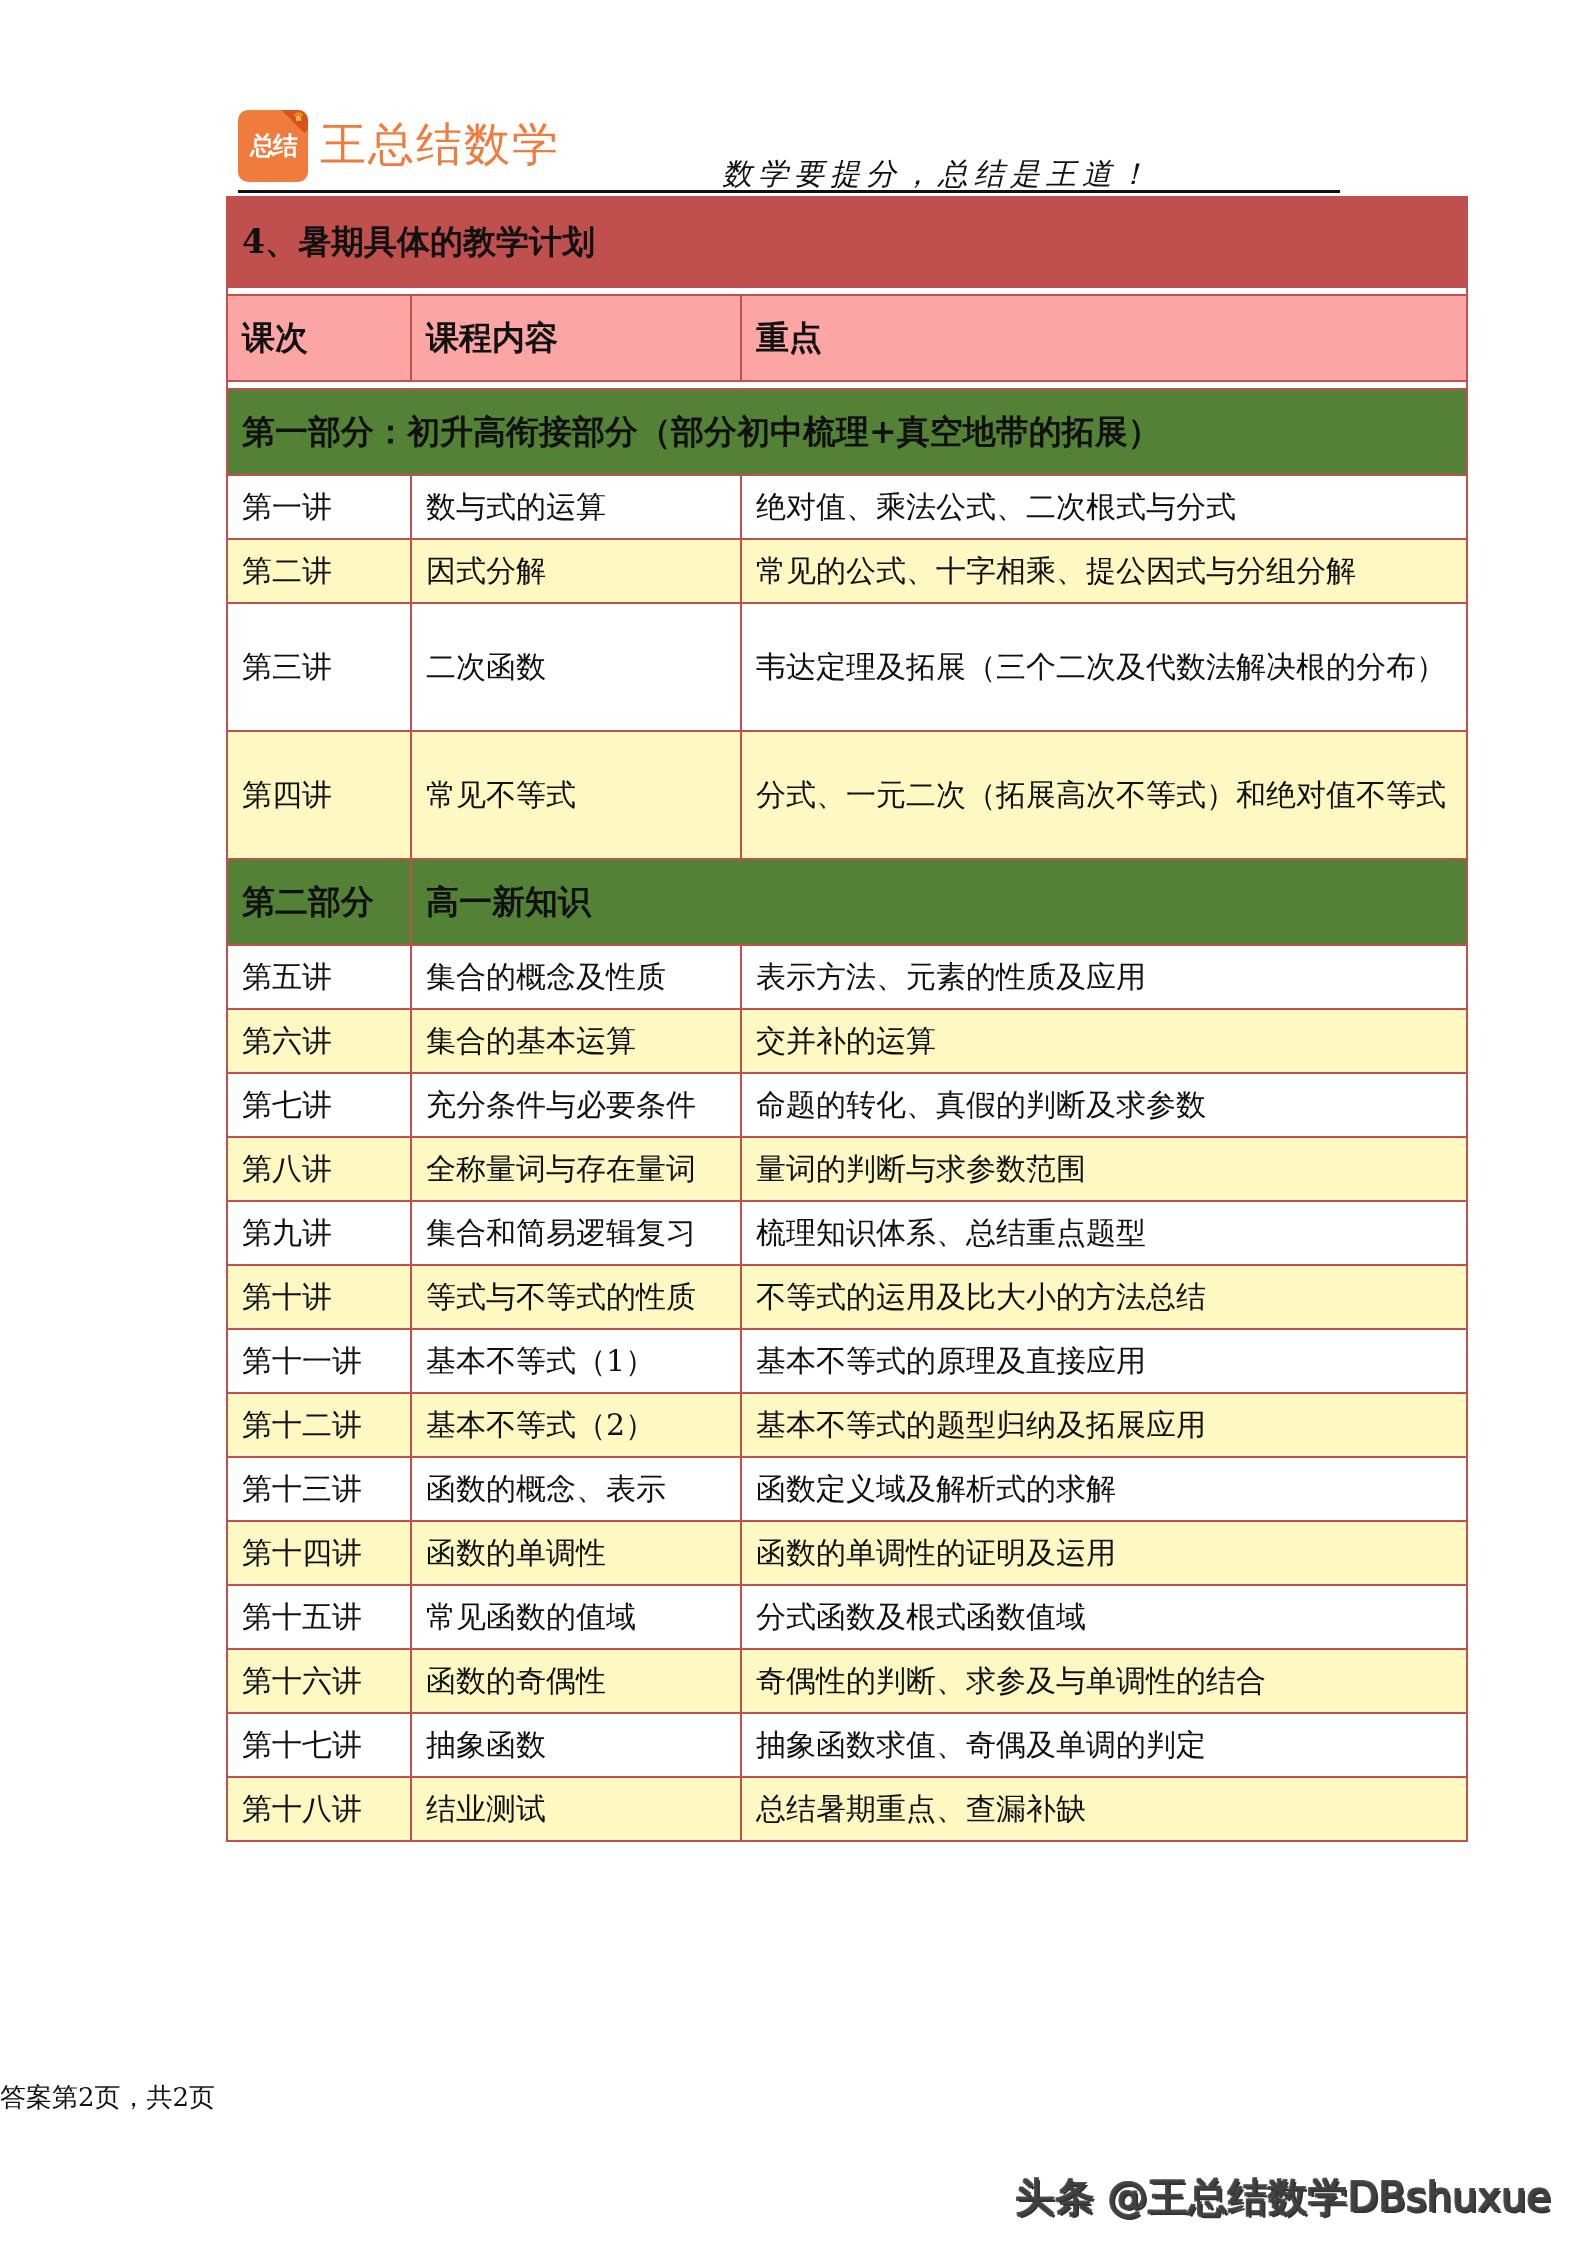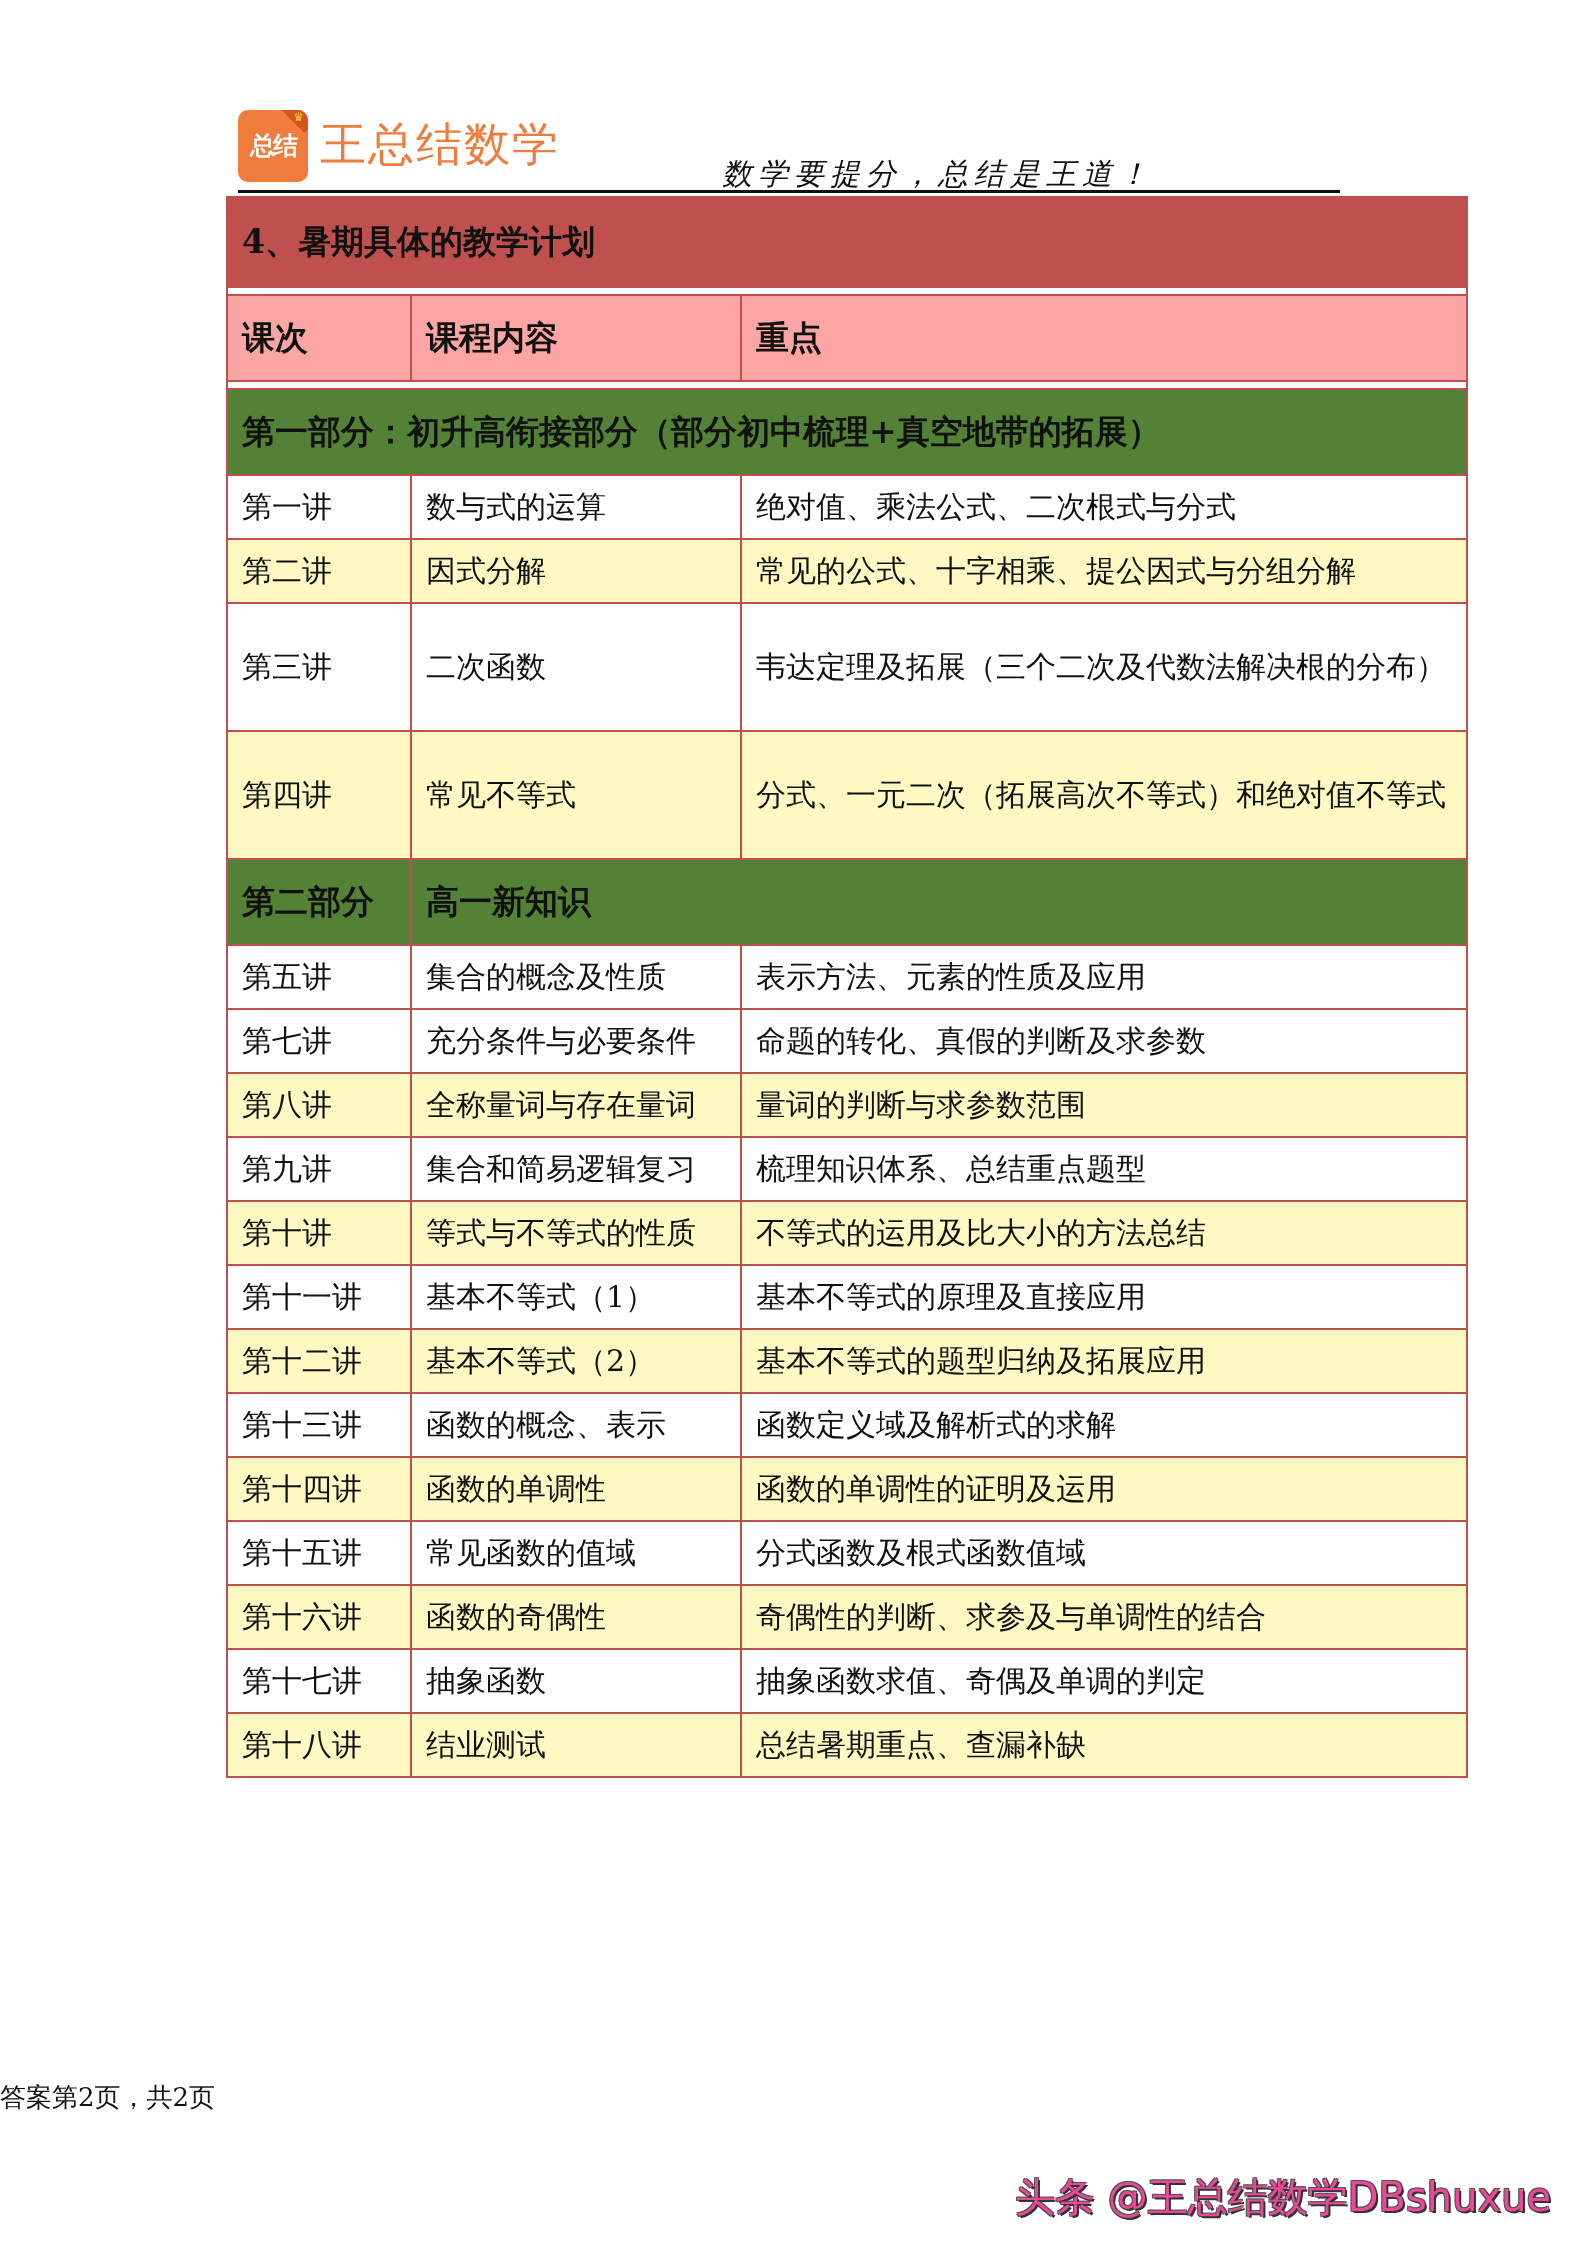--- a/index.html
+++ b/index.html
@@ -28,21 +28,21 @@
   tr.gap td { height: 6px; padding: 0; line-height: 6px; background: #fff; border-left-color: #c0504d; border-right-color: #c0504d; border-top: none; border-bottom: none; }
   tr.head-row td { background: #fca5a5; height: 84px; font-weight: bold; font-size: 33px; }
   tr.part-row td { background: #538135; height: 84px; font-weight: bold; font-size: 33px; color: #111; }
   tr.odd td { background: #ffffff; border-radius: 22px; }
   tr.even td { background: #fef9c3; }
   tr.r1 td { height: 62px; }
   tr.r2 td { height: 126px; line-height: 62px; }
 
   .footer { position: absolute; left: 0; width: 1536px; top: 2080px; text-align: left; font-size: 26px; }
   .watermark { position: absolute; left: 1015px; top: 2170px; font-family: "DejaVu Sans", sans-serif;
-               font-size: 40px; color: #ec4899; letter-spacing: 0;
+               font-size: 40px; color: #404040; letter-spacing: 0;
                text-shadow: 2px 2px 0 #333, -1px -1px 0 #555, 1px -1px 0 #555, -1px 1px 0 #555; }
 </style>
 </head>
 <body>
 
 <div class="header">
   <div class="logo-badge">
     <span class="ribbon"></span>
     <span class="crown">♛</span>
     <span>总结</span>
@@ -101,20 +101,25 @@
   <tr class="part-row">
     <td>第二部分</td>
     <td colspan="2">高一新知识</td>
   </tr>
 
   <tr class="odd r1">
     <td>第五讲</td>
     <td>集合的概念及性质</td>
     <td>表示方法、元素的性质及应用</td>
   </tr>
+  <tr class="even r1">
+    <td>第六讲</td>
+    <td>集合的基本运算</td>
+    <td>交并补的运算</td>
+  </tr>
   <tr class="odd r1">
     <td>第七讲</td>
     <td>充分条件与必要条件</td>
     <td>命题的转化、真假的判断及求参数</td>
   </tr>
   <tr class="even r1">
     <td>第八讲</td>
     <td>全称量词与存在量词</td>
     <td>量词的判断与求参数范围</td>
   </tr>

